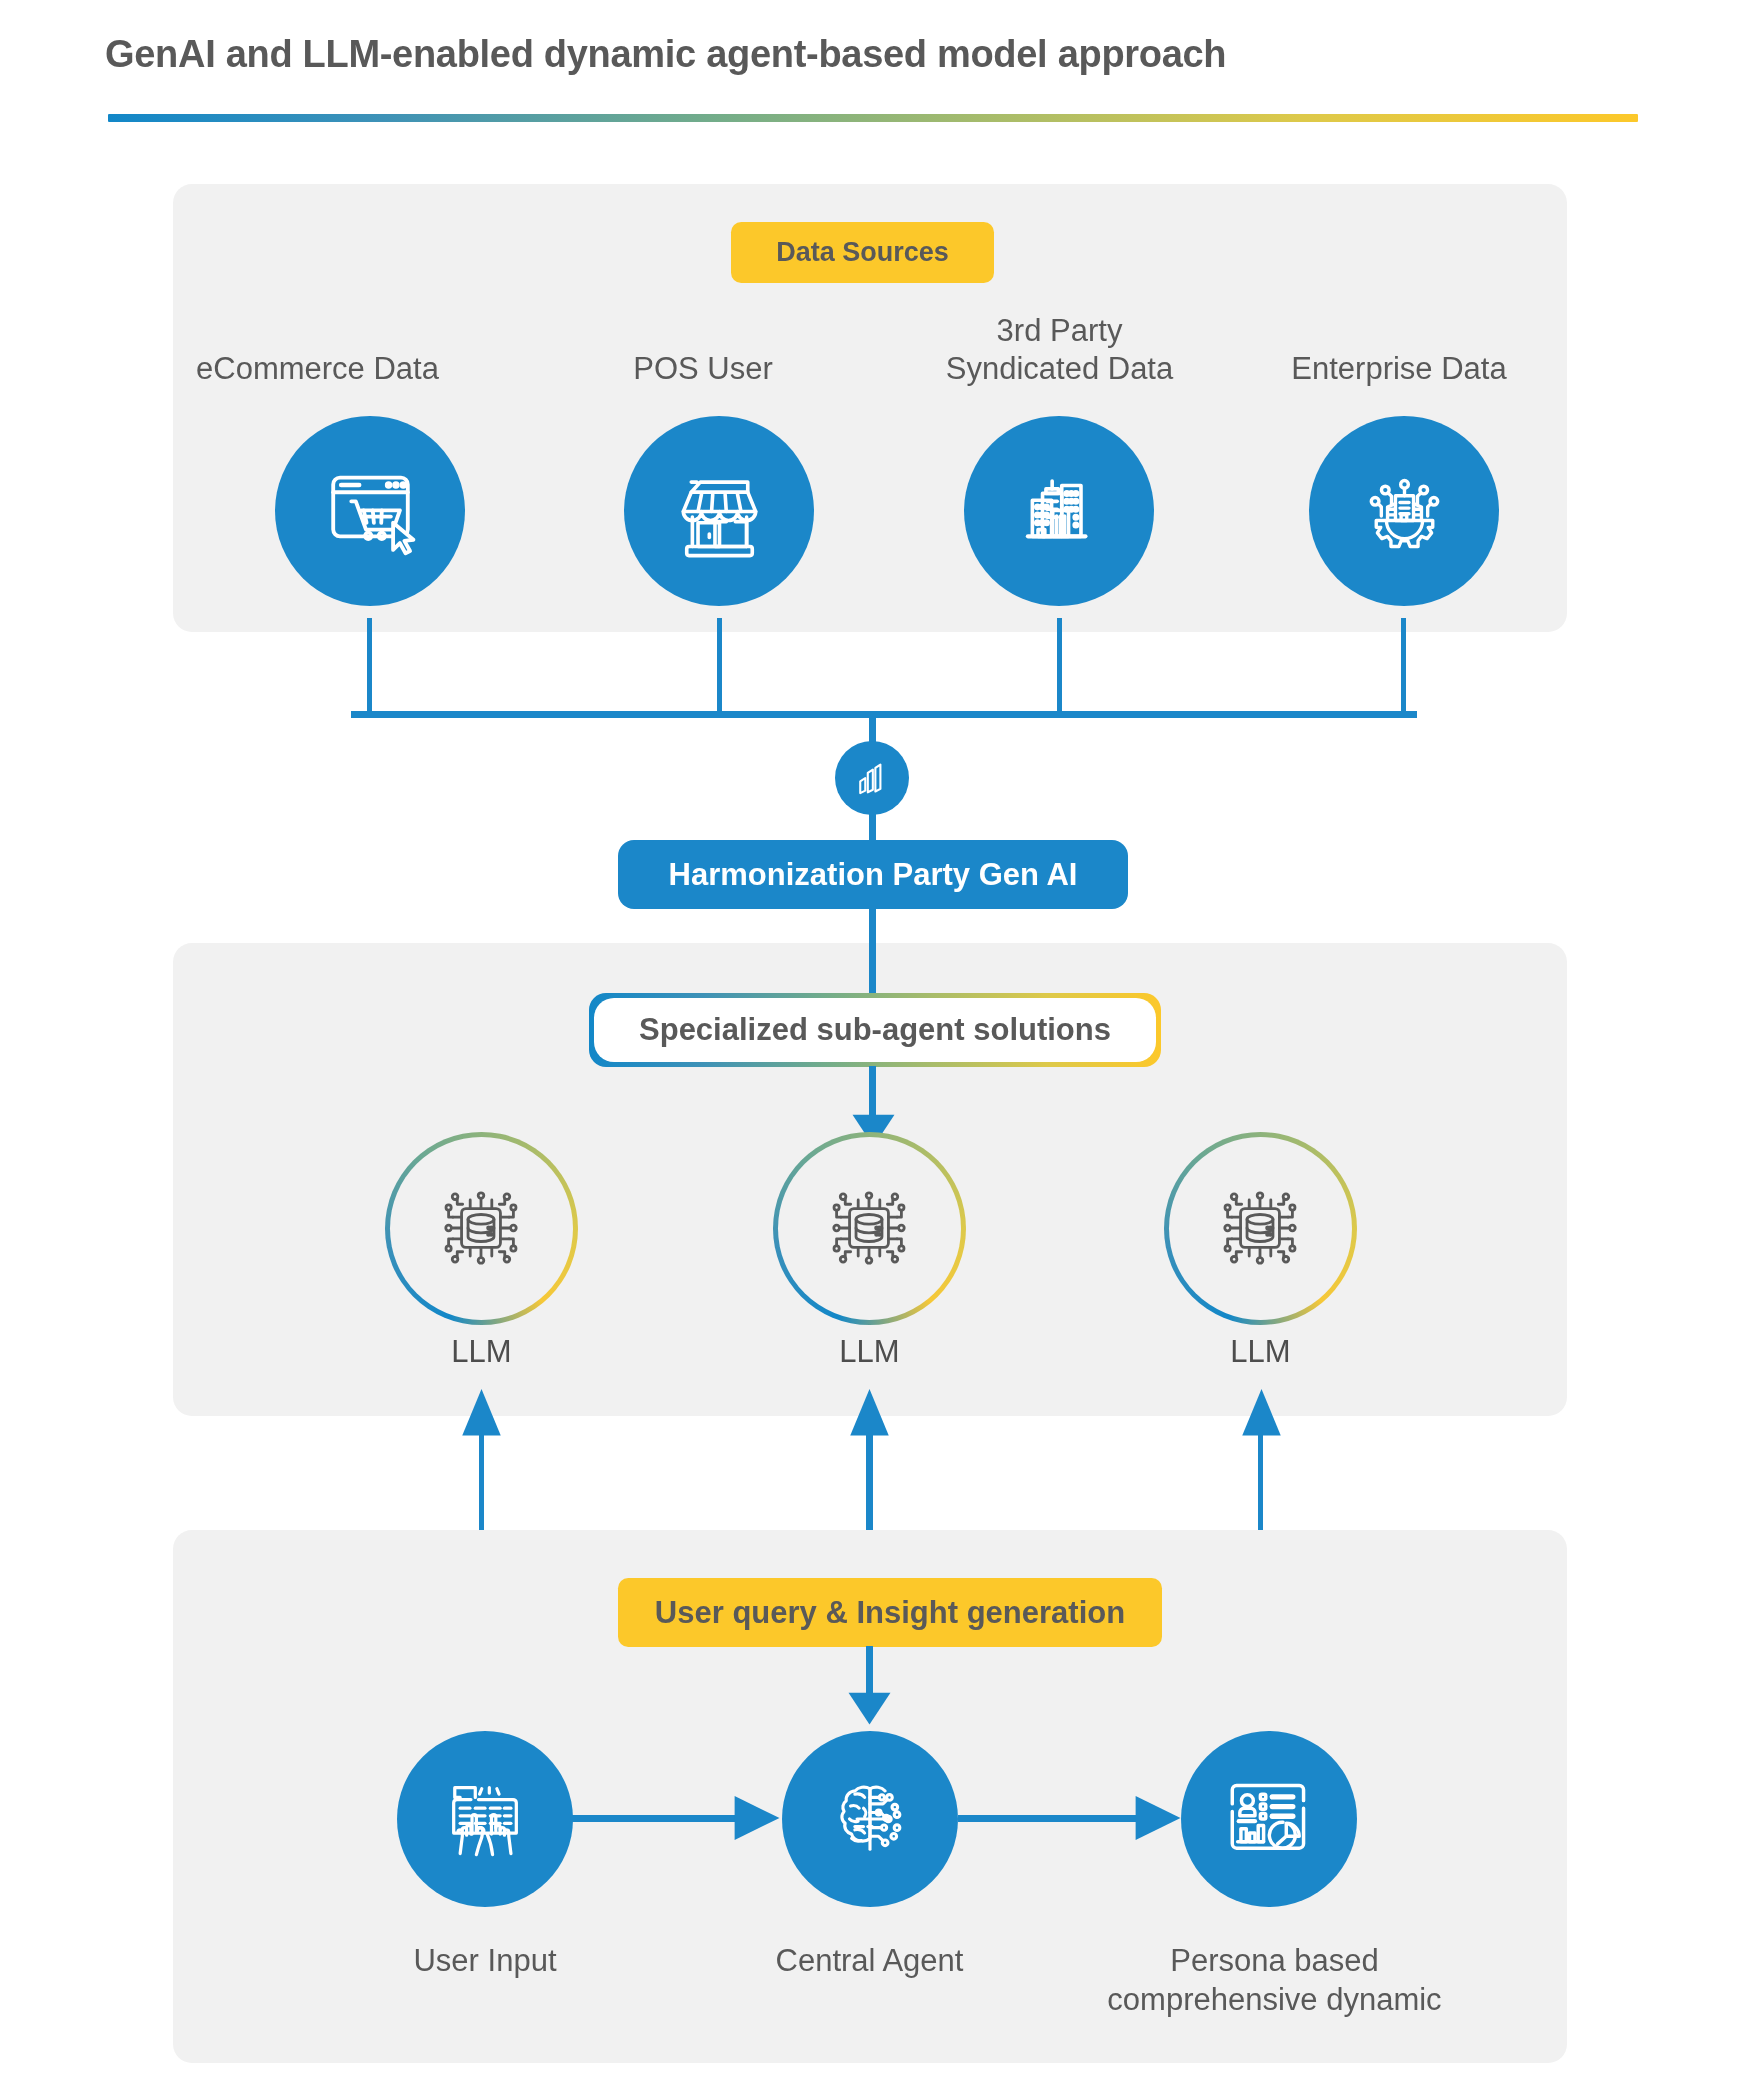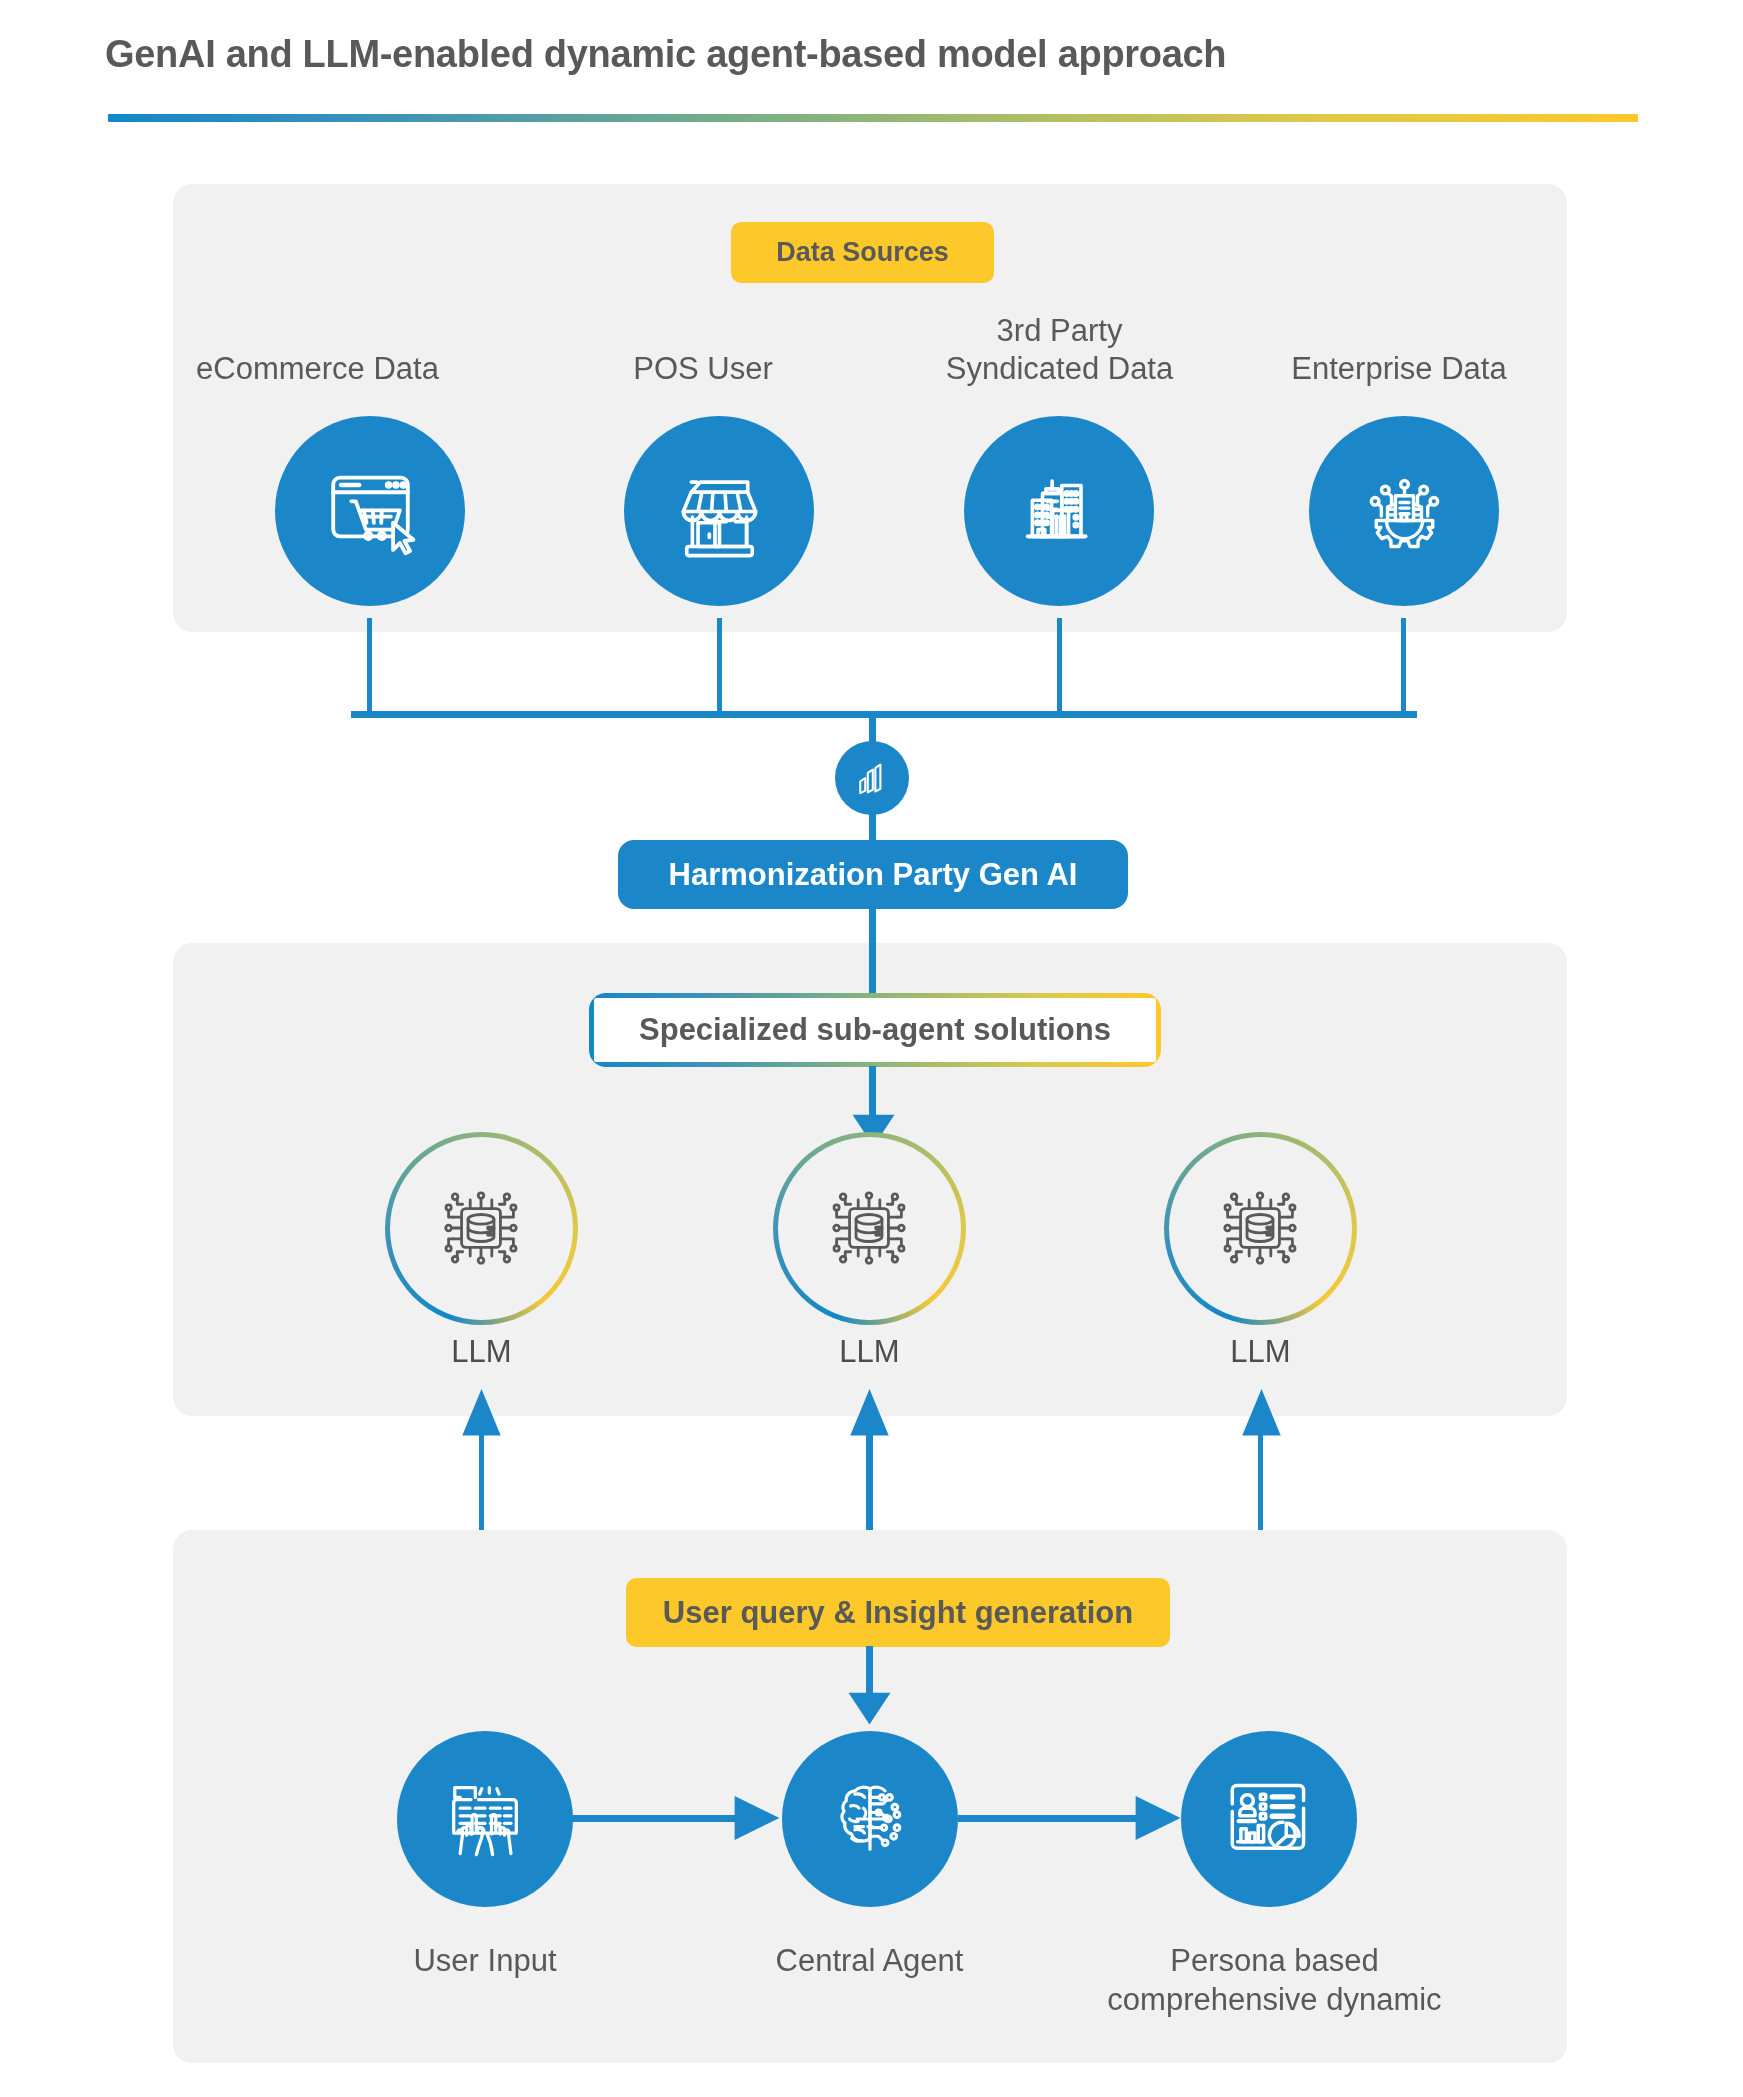--- a/index.html
+++ b/index.html
@@ -35,30 +35,30 @@
   #badge-data-sources{
     left:731px;top:222px;width:263px;height:61px;
     background:#fcc82a;color:#595959;font-size:27px;
   }
   #pill-harmonization{
     left:618px;top:840px;width:510px;height:69px;border-radius:16px;
     background:#1b87c9;color:#ffffff;font-size:31px;
   }
   #badge-user-query{
     left:618px;top:1578px;width:544px;height:69px;border-radius:10.2px;
-    background:#fcc82a;color:#595959;font-size:31px;margin-left:8px;
+    background:#fcc82a;color:#595959;font-size:31px;
   }
   
   #box-subagent{
     left:589px;top:993px;width:572px;height:74px;border-radius:17px;
     background:linear-gradient(90deg,#1287c8 0%,#3e92b7 20%,#74ad89 42%,#a8bc6a 60%,#ddc94a 80%,#fcc82a 100%);
     padding:5.1px;box-sizing:border-box;
   }
   #box-subagent .inner{
-    width:100%;height:100%;background:#ffffff;border-radius:2px;
+    width:100%;height:100%;background:#ffffff;border-radius:20px;
     display:flex;align-items:center;justify-content:center;
     color:#595959;font-size:31px;font-weight:bold;
   }
 
   
   .node-label{
     color:#595959;font-size:31px;text-align:center;line-height:1.15;
     font-weight:normal;
   }
   .llm-label{color:#4d4d4d;font-size:31px;text-align:center;}

